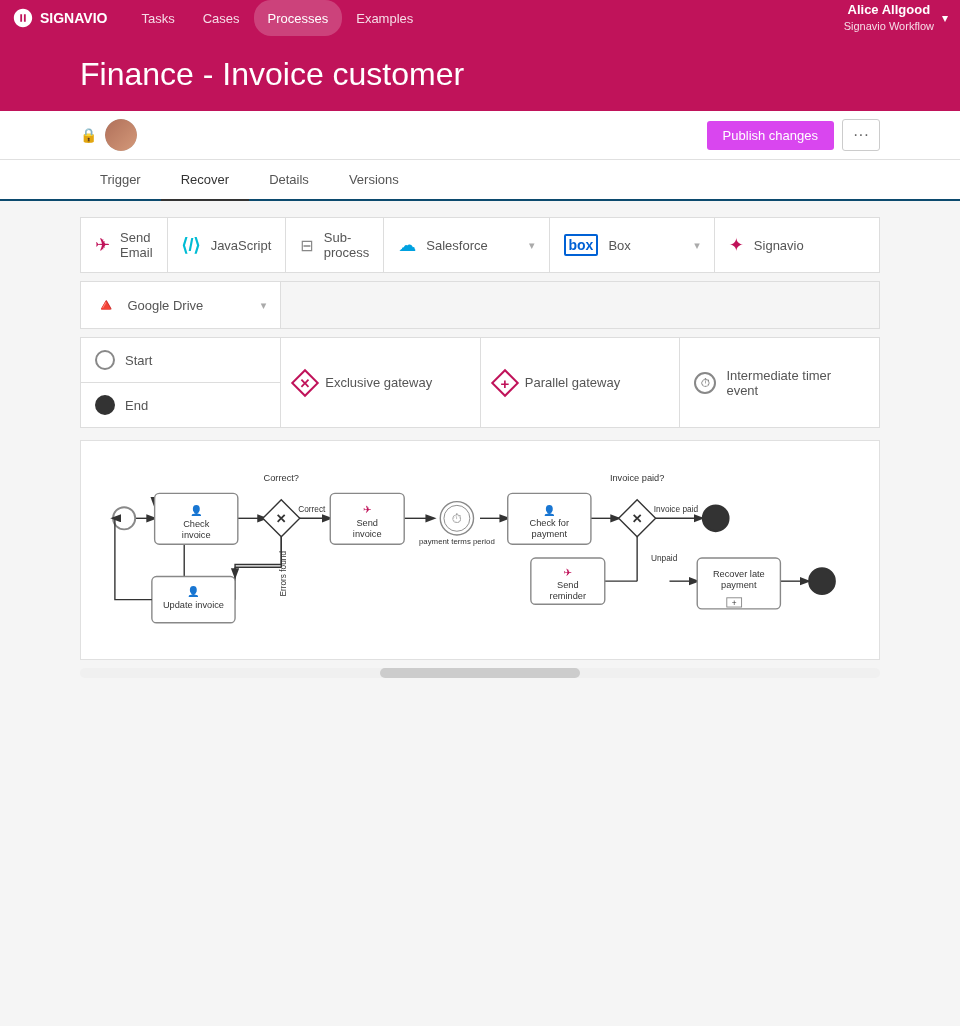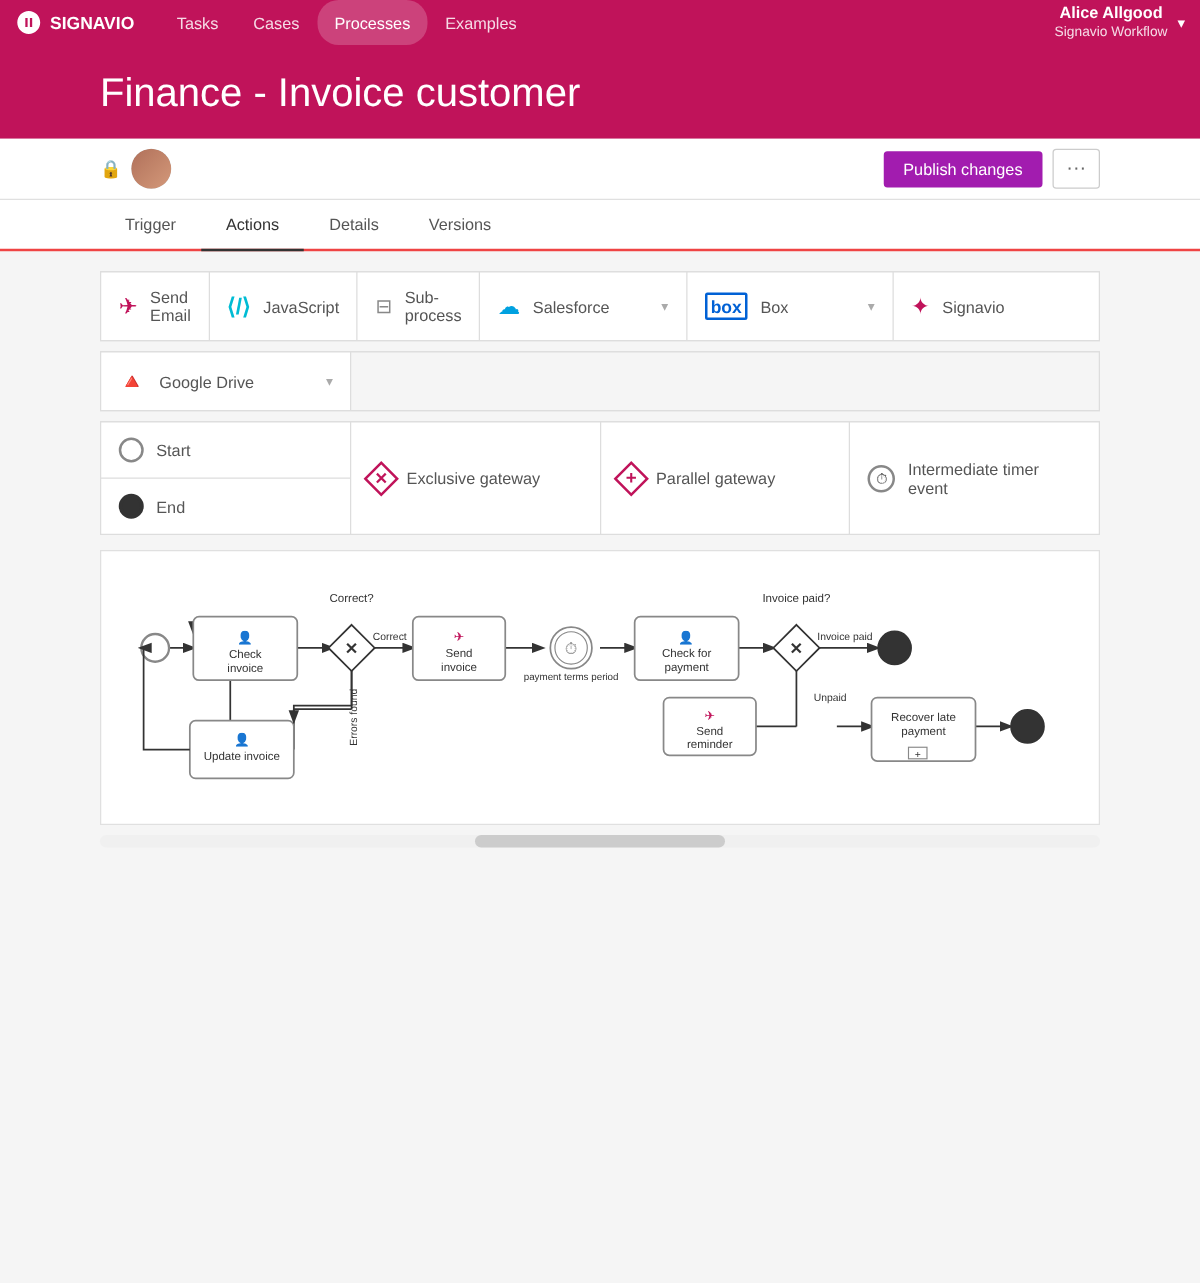--- a/index.html
+++ b/index.html
@@ -63,21 +63,21 @@
       overflow: hidden;
       display: flex; align-items: center; justify-content: center;
     }
     .avatar-img {
       width: 32px; height: 32px;
       background: linear-gradient(135deg, #b0705a, #d4997a);
       border-radius: 50%;
     }
     .toolbar-right { display: flex; align-items: center; gap: 8px; }
     .publish-btn {
-      background: #a21caf;
+      background: #d946ef;
       color: white;
       border: none;
       padding: 7px 16px;
       border-radius: 3px;
       cursor: pointer;
       font-size: 13px;
       font-weight: 500;
     }
     .more-btn {
       background: white;
@@ -87,21 +87,21 @@
       cursor: pointer;
       font-size: 16px;
       color: #666;
     }
 
     
     .tabs-bar {
       background: white;
       padding: 0 80px;
       display: flex;
-      border-bottom: 2px solid #ef4444;
+      border-bottom: 2px solid #0c4a6e;
     }
     .tab {
       padding: 12px 20px;
       cursor: pointer;
       font-size: 13px;
       color: #555;
       border-bottom: 2px solid transparent;
       margin-bottom: -2px;
     }
     .tab.active {
@@ -179,21 +179,21 @@
     </div>
   </div>
   <div class="toolbar-right">
     <button class="publish-btn">Publish changes</button>
     <button class="more-btn">···</button>
   </div>
 </div>
 
 <div class="tabs-bar">
   <div class="tab">Trigger</div>
-  <div class="tab active">Actions</div>
+  <div class="tab active">Recover</div>
   <div class="tab">Details</div>
   <div class="tab">Versions</div>
 </div>
 
 <div style="margin: 16px 80px 0;">
 
   <div style="display: grid; grid-template-columns: 1fr 3fr; border: 1px solid #ddd; background: #ddd; gap: 1px; margin-bottom: 8px;">
 
 
     <div style="display: grid; grid-template-columns: repeat(3, 1fr); background: #ddd; gap: 1px;">

